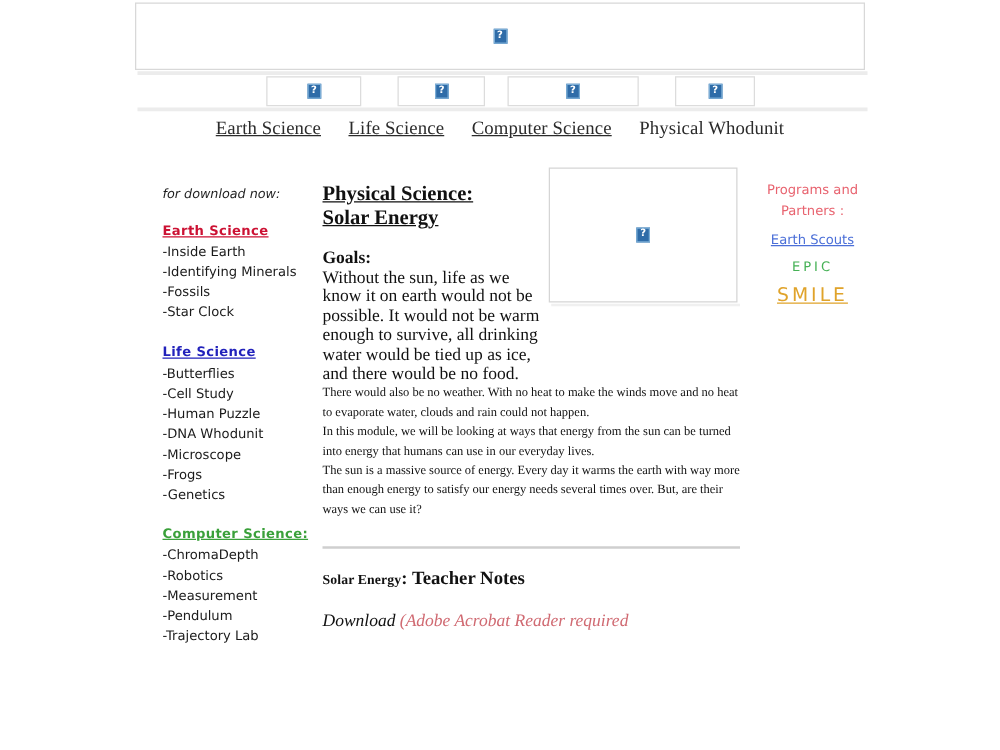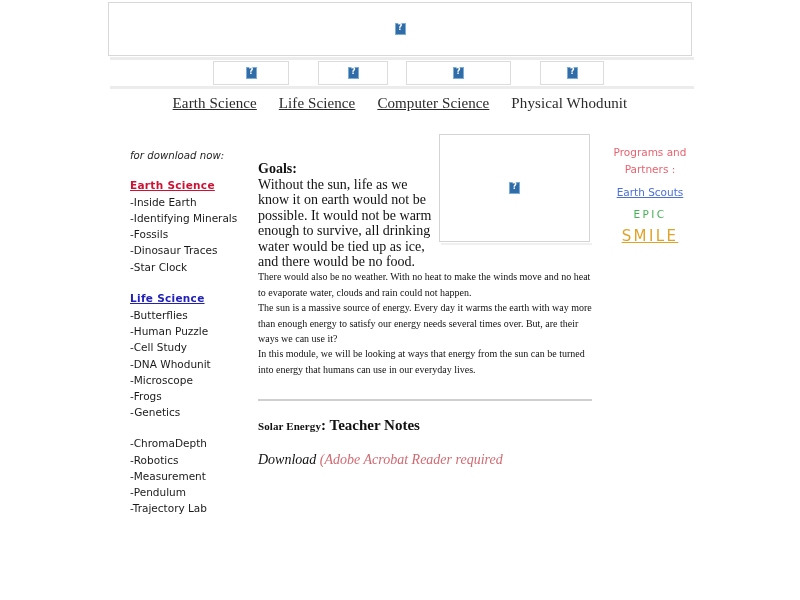--- a/index.html
+++ b/index.html
@@ -325,52 +325,56 @@
 <div class="sidebar">
   <div class="intro">
     <div>for download now:</div>
   </div>
 
   <div class="group">
     <div class="sec-head sec-earth">Earth Science</div>
     <div class="item">-Inside Earth</div>
     <div class="item">-Identifying Minerals</div>
     <div class="item">-Fossils</div>
-    <div class="item">-Dinosaur Traces</div>
     <div class="item">-Star Clock</div>
   </div>
 
   <div class="group">
     <div class="sec-head sec-life">Life Science</div>
     <div class="item">-Butterflies</div>
+    <div class="item">-Cell Study</div>
     <div class="item">-Human Puzzle</div>
-    <div class="item">-Cell Study</div>
     <div class="item">-DNA Whodunit</div>
     <div class="item">-Microscope</div>
     <div class="item">-Frogs</div>
     <div class="item">-Genetics</div>
   </div>
 
   <div class="group">
+    <div class="sec-head sec-comp">Computer Science:</div>
     <div class="item">-ChromaDepth</div>
     <div class="item">-Robotics</div>
     <div class="item">-Measurement</div>
     <div class="item">-Pendulum</div>
     <div class="item">-Trajectory Lab</div>
   </div>
 </div>
 
 <div class="main">
+  <div class="title-block">
+    <h1>Physical Science:</h1><br>
+    <h1>Solar Energy</h1>
+  </div>
 
   <div class="goals-label">Goals:</div>
   <div class="narrow-para">Without the sun, life as we know it on earth would not be possible. It would not be warm enough to survive, all drinking water would be tied up as ice, and there would be no food.</div>
 
   <div class="wide-para">There would also be no weather. With no heat to make the winds move and no heat to evaporate water, clouds and rain could not happen.</div>
+  <div class="wide-para">In this module, we will be looking at ways that energy from the sun can be turned into energy that humans can use in our everyday lives.</div>
   <div class="wide-para">The sun is a massive source of energy. Every day it warms the earth with way more than enough energy to satisfy our energy needs several times over. But, are their ways we can use it?</div>
-  <div class="wide-para">In this module, we will be looking at ways that energy from the sun can be turned into energy that humans can use in our everyday lives.</div>
 
   <div class="hr-rule"></div>
 
   <div class="notes-line">
     <span class="notes-small">Solar Energy</span><span class="notes-big">: Teacher Notes</span>
   </div>
 
   <div class="download-line">
     <span class="download-label">Download</span>
     <span class="download-note">(Adobe Acrobat Reader required</span>

